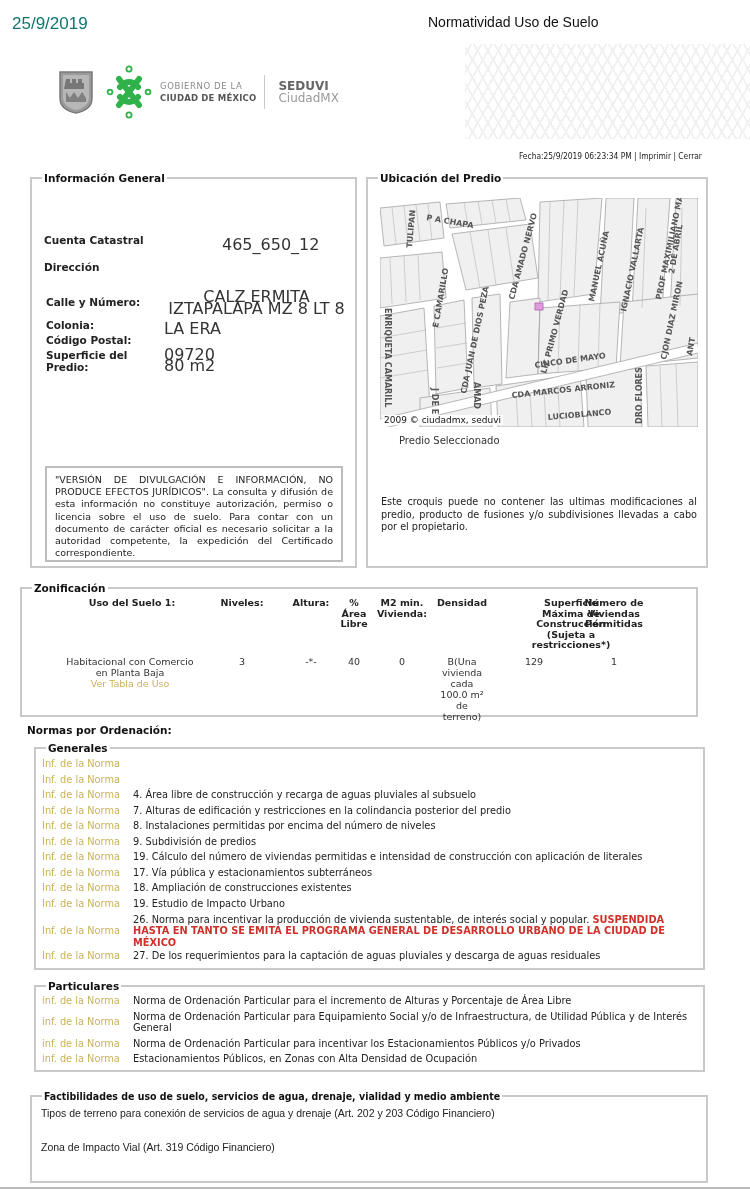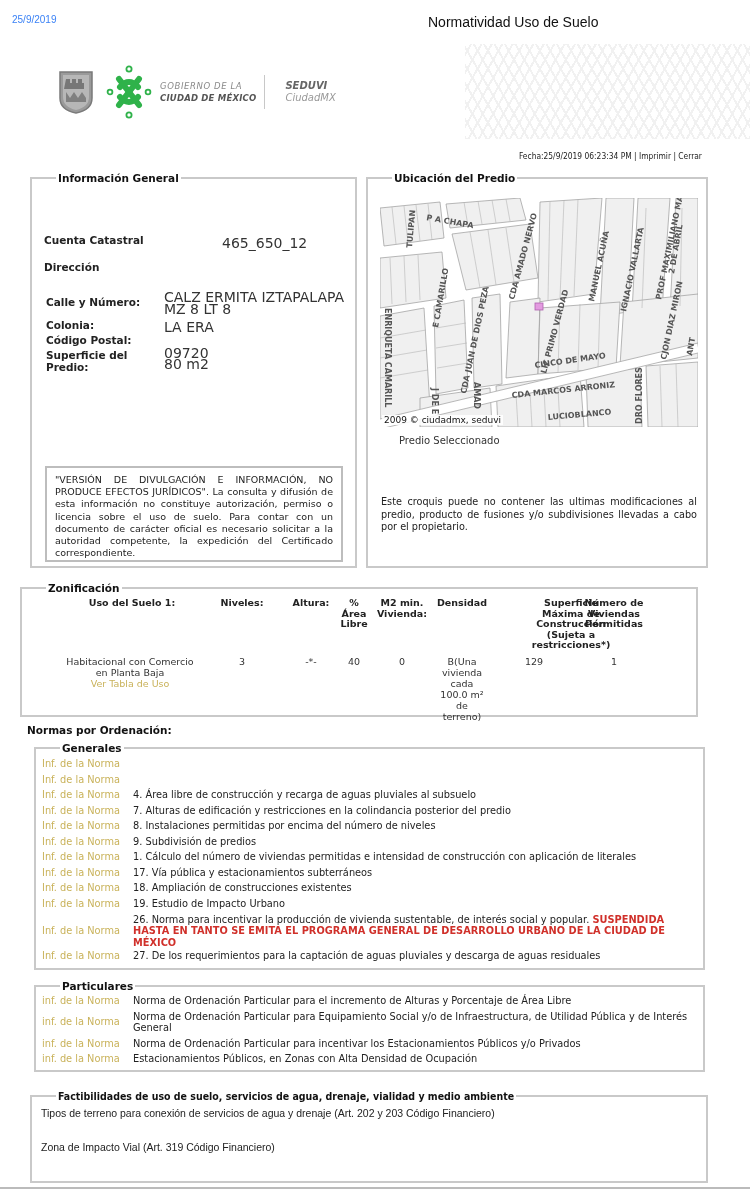--- a/index.html
+++ b/index.html
@@ -1,44 +1,44 @@
 <!DOCTYPE html>
 <html><head>
 <meta charset="utf-8">
 <style>
   * { box-sizing: border-box; margin: 0; padding: 0; }
   html, body { width: 750px; height: 1190px; background: #ffffff; overflow: hidden; }
   body { position: relative; font-family: "DejaVu Sans", sans-serif; color: #222; }
 
-  .print-date { position: absolute; left: 12px; top: 14px; font-family: "Liberation Sans", sans-serif; font-size: 10px; color: #3b82f6; }
+  .print-date { position: absolute; left: 12px; top: 14px; font-family: "Liberation Sans", sans-serif; font-size: 17px; color: #0f766e; }
   .print-title { position: absolute; left: 428px; top: 14px; font-family: "Liberation Sans", sans-serif; font-size: 14px; color: #111; }
 
   
-  .logo-area { position: absolute; left: 58px; top: 64px; height: 56px; display: flex; align-items: center; font-style: italic; }
+  .logo-area { position: absolute; left: 58px; top: 64px; height: 56px; display: flex; align-items: center; }
   .shield { width: 36px; height: 44px; }
   .cdmx-mark { width: 46px; height: 54px; margin-left: 12px; }
   .gov-text { margin-left: 8px; font-size: 8.5px; letter-spacing: 0.6px; line-height: 12px; color: #8a8a8a; }
   .gov-text .bold { color: #555; font-weight: bold; letter-spacing: 0.2px; }
   .logo-divider { width: 1px; height: 34px; background: #c8c8c8; margin-left: 8px; }
-  .seduvi-text { margin-left: 20px; font-size: 10px; line-height: 12px; color: #999; }
+  .seduvi-text { margin-left: 13px; font-size: 12px; line-height: 12px; color: #999; }
   .seduvi-text .bold { color: #666; font-weight: bold; }
 
   .pattern { position: absolute; left: 465px; top: 44px; width: 285px; height: 95px; background:
     repeating-linear-gradient(60deg, #f1f1f1 0 2px, transparent 2px 9px),
     repeating-linear-gradient(-60deg, #f1f1f1 0 2px, transparent 2px 9px);
   }
 
   .fecha-bar { position: absolute; left: 519px; top: 150px; font-family: "DejaVu Sans Condensed", "DejaVu Sans", sans-serif; font-size: 9.5px; color: #222; white-space: nowrap; transform: scaleX(0.88); transform-origin: left; }
   .fecha-bar a { color: #222; text-decoration: none; }
 
   fieldset.box { position: absolute; border: 2px solid #c9c9c9; border-radius: 0; padding: 0; }
-  fieldset.box legend { font-size: 10.5px; font-weight: bold; color: #111; padding: 0 2px; margin-left: 24px; line-height: 12px; }
+  fieldset.box legend { font-size: 10.5px; font-weight: bold; color: #111; padding: 0 2px; margin-left: 10px; line-height: 12px; }
 
   .lbl { font-size: 10.5px; font-weight: bold; color: #222; }
-  .val { font-size: 14px; color: #333; }
+  .val { font-size: 16px; color: #333; text-align: center; }
 
   
   #info-general { left: 30px; top: 172px; width: 327px; height: 396px; }
   .ig-row { position: absolute; }
 
   .disclaimer { position: absolute; left: 13px; top: 282px; width: 298px; height: 96px; border: 2px solid #bdbdbd; padding: 6px 8px; font-size: 9.5px; line-height: 12.2px; text-align: justify; color: #222; }
 
   
   #ubicacion { left: 366px; top: 172px; width: 342px; height: 396px; }
   .map { position: absolute; left: 12px; top: 14px; width: 318px; height: 229px; background: #fff; overflow: hidden; }
@@ -274,21 +274,21 @@
       <div class="nrow" style="top: 66px;">
         <a href="#" class="nlink">Inf. de la Norma</a>
         <div class="ntext"><span>8. Instalaciones permitidas por encima del número de niveles</span></div>
       </div>
       <div class="nrow" style="top: 81.5px;">
         <a href="#" class="nlink">Inf. de la Norma</a>
         <div class="ntext"><span>9. Subdivisión de predios</span></div>
       </div>
       <div class="nrow" style="top: 97px;">
         <a href="#" class="nlink">Inf. de la Norma</a>
-        <div class="ntext"><span>1. Cálculo del número de viviendas permitidas e intensidad de construcción con aplicación de literales</span></div>
+        <div class="ntext"><span>19. Cálculo del número de viviendas permitidas e intensidad de construcción con aplicación de literales</span></div>
       </div>
       <div class="nrow" style="top: 112.5px;">
         <a href="#" class="nlink">Inf. de la Norma</a>
         <div class="ntext"><span>17. Vía pública y estacionamientos subterráneos</span></div>
       </div>
       <div class="nrow" style="top: 128px;">
         <a href="#" class="nlink">Inf. de la Norma</a>
         <div class="ntext"><span>18. Ampliación de construcciones existentes</span></div>
       </div>
       <div class="nrow" style="top: 143.5px;">

